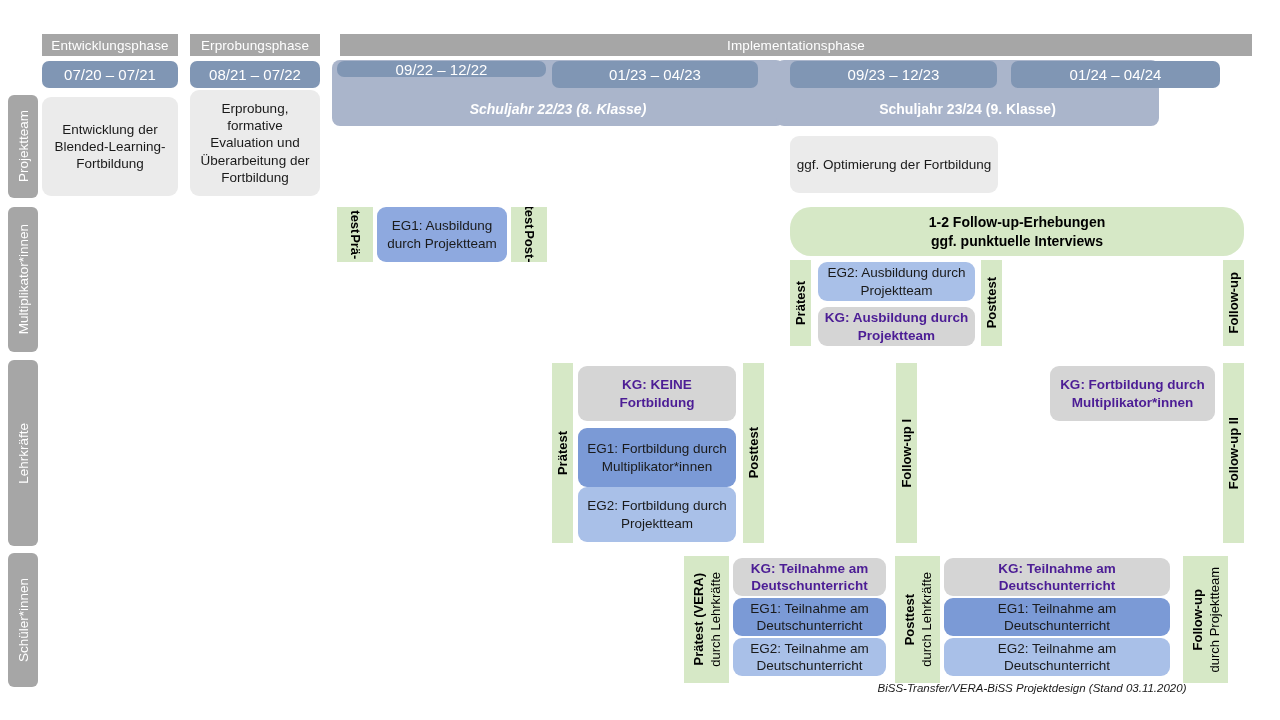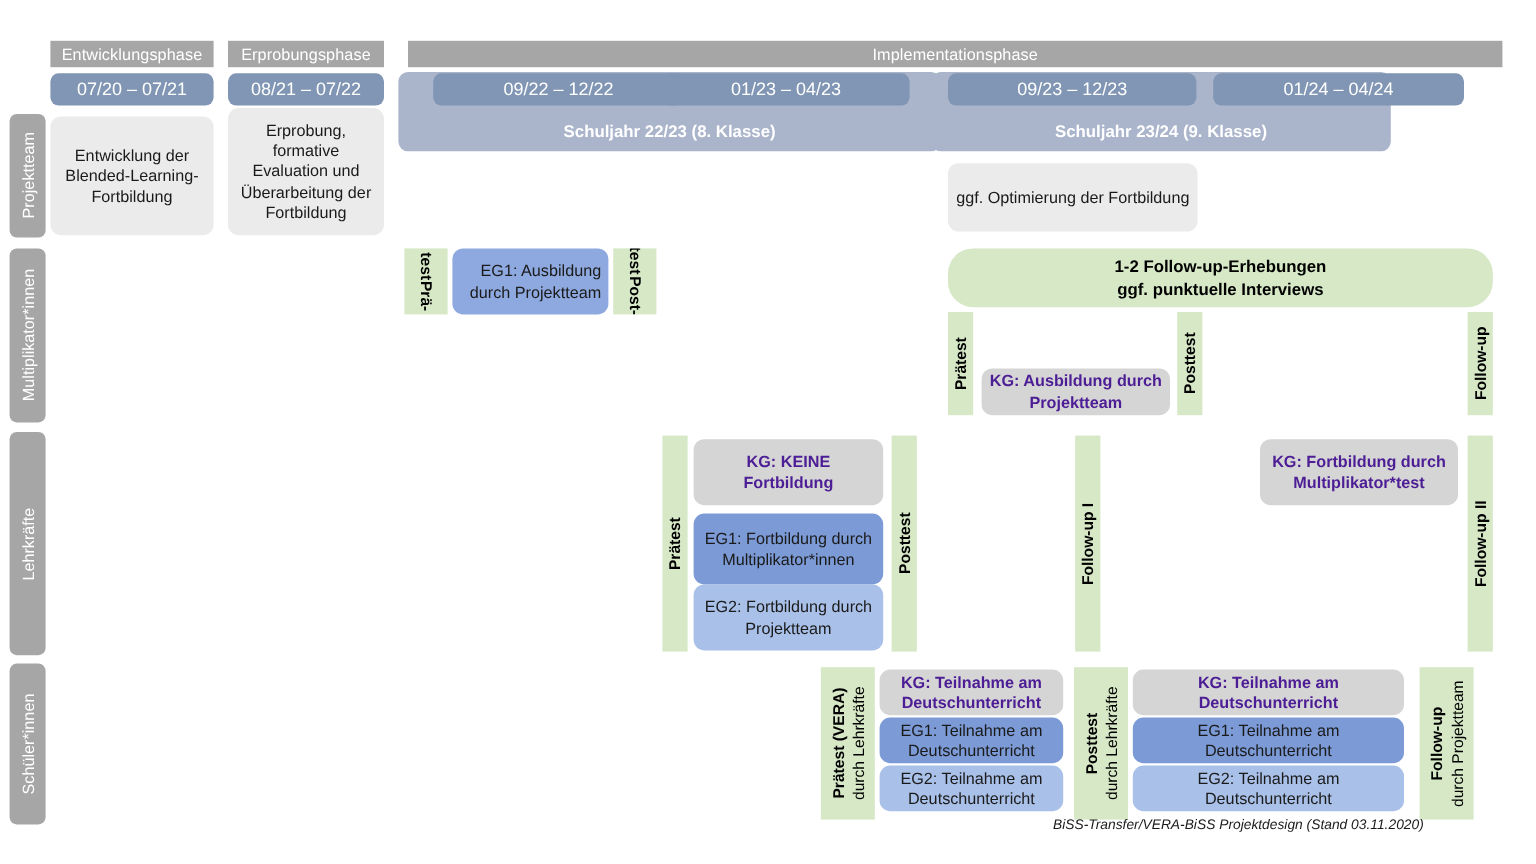--- a/index.html
+++ b/index.html
@@ -53,21 +53,21 @@
   .box{
     border-radius:9px;
     display:flex;align-items:center;justify-content:center;
     text-align:center;
     font-size:13.5px;line-height:1.28;
     padding:2px 6px;
   }
   .box.gray-light{background:#ebebeb;color:#1a1a1a;}
   .box.gray{background:#d5d5d5;color:#4c1d95;font-weight:bold;}
   .box.blue-dark{background:#7b9ad6;color:#1a1a1a;}
-  .box.blue-mid{background:#8ea9df;color:#1a1a1a;text-align:right;}
+  .box.blue-mid{background:#8ea9df;color:#1a1a1a;}
   .box.blue-light{background:#a9c0e8;color:#1a1a1a;}
 
   
   .green{
     background:#d6e8c6;
     display:flex;align-items:center;justify-content:center;
     overflow:hidden;
   }
   .green .vt{
     writing-mode:vertical-rl;transform:rotate(180deg);
@@ -102,34 +102,34 @@
   <div class="abs phase" style="left:42px;top:34px;width:136px;height:22px;">
     <span>Entwicklungsphase</span>
   </div>
   <div class="abs phase" style="left:190px;top:34px;width:130px;height:22px;">
     <span>Erprobungsphase</span>
   </div>
   <div class="abs phase" style="left:340px;top:34px;width:912px;height:22px;">
     <span>Implementationsphase</span>
   </div>
 
-  <div class="abs schoolband" style="left:332px;top:60px;width:452px;height:66px;">
+  <div class="abs schoolband" style="left:332px;top:60px;width:452px;height:66px;font-style:italic;">
     <span>Schuljahr 22/23 (8. Klasse)</span>
   </div>
   <div class="abs schoolband" style="left:776px;top:60px;width:383px;height:66px;">
     <span>Schuljahr 23/24 (9. Klasse)</span>
   </div>
 
   <div class="abs period" style="left:42px;top:61px;width:136px;height:27px;">
     <span>07/20 – 07/21</span>
   </div>
   <div class="abs period" style="left:190px;top:61px;width:130px;height:27px;">
     <span>08/21 – 07/22</span>
   </div>
-  <div class="abs period" style="left:337px;top:61px;width:209px;height:27px;margin-left:24px;">
+  <div class="abs period" style="left:337px;top:61px;width:209px;height:16px;">
     <span>09/22 – 12/22</span>
   </div>
   <div class="abs period" style="left:552px;top:61px;width:206px;height:27px;">
     <span>01/23 – 04/23</span>
   </div>
   <div class="abs period" style="left:790px;top:61px;width:207px;height:27px;justify-content:center;">
     <span>09/23 – 12/23</span>
   </div>
   <div class="abs period" style="left:1011px;top:61px;width:209px;height:27px;">
     <span>01/24 – 04/24</span>
@@ -177,20 +177,23 @@
   <div class="abs greenbanner" style="left:790px;top:207px;width:454px;height:49px;border-radius:21px;">
     <div>
       <div>1-2 Follow-up-Erhebungen</div>
       <div>ggf. punktuelle Interviews</div>
     </div>
   </div>
 
   <div class="abs green" style="left:790px;top:260px;width:21px;height:86px;">
     <span class="vt">Prätest</span>
   </div>
+  <div class="abs box blue-light" style="left:818px;top:262px;width:157px;height:39px;">
+    <span>EG2: Ausbildung durch Projektteam</span>
+  </div>
   <div class="abs box gray" style="left:818px;top:307px;width:157px;height:39px;">
     <span>KG: Ausbildung durch Projektteam</span>
   </div>
   <div class="abs green" style="left:981px;top:260px;width:21px;height:86px;">
     <span class="vt">Posttest</span>
   </div>
   <div class="abs green" style="left:1223px;top:260px;width:21px;height:86px;">
     <span class="vt">Follow-up</span>
   </div>
 
@@ -206,21 +209,21 @@
   <div class="abs box blue-light" style="left:578px;top:487px;width:158px;height:55px;">
     <span>EG2: Fortbildung durch Projektteam</span>
   </div>
   <div class="abs green" style="left:743px;top:363px;width:21px;height:180px;">
     <span class="vt">Posttest</span>
   </div>
   <div class="abs green" style="left:896px;top:363px;width:21px;height:180px;">
     <span class="vt">Follow-up I</span>
   </div>
   <div class="abs box gray" style="left:1050px;top:366px;width:165px;height:55px;">
-    <span>KG: Fortbildung durch Multiplikator*test</span>
+    <span>KG: Fortbildung durch Multiplikator*innen</span>
   </div>
   <div class="abs green" style="left:1223px;top:363px;width:21px;height:180px;">
     <span class="vt">Follow-up II</span>
   </div>
 
   <div class="abs green sub" style="left:684px;top:556px;width:45px;height:127px;">
     <span class="vt">Prätest (VERA)</span>
     <span class="vt light">durch Lehrkräfte</span>
   </div>
   <div class="abs box gray" style="left:733px;top:558px;width:153px;height:38px;">

